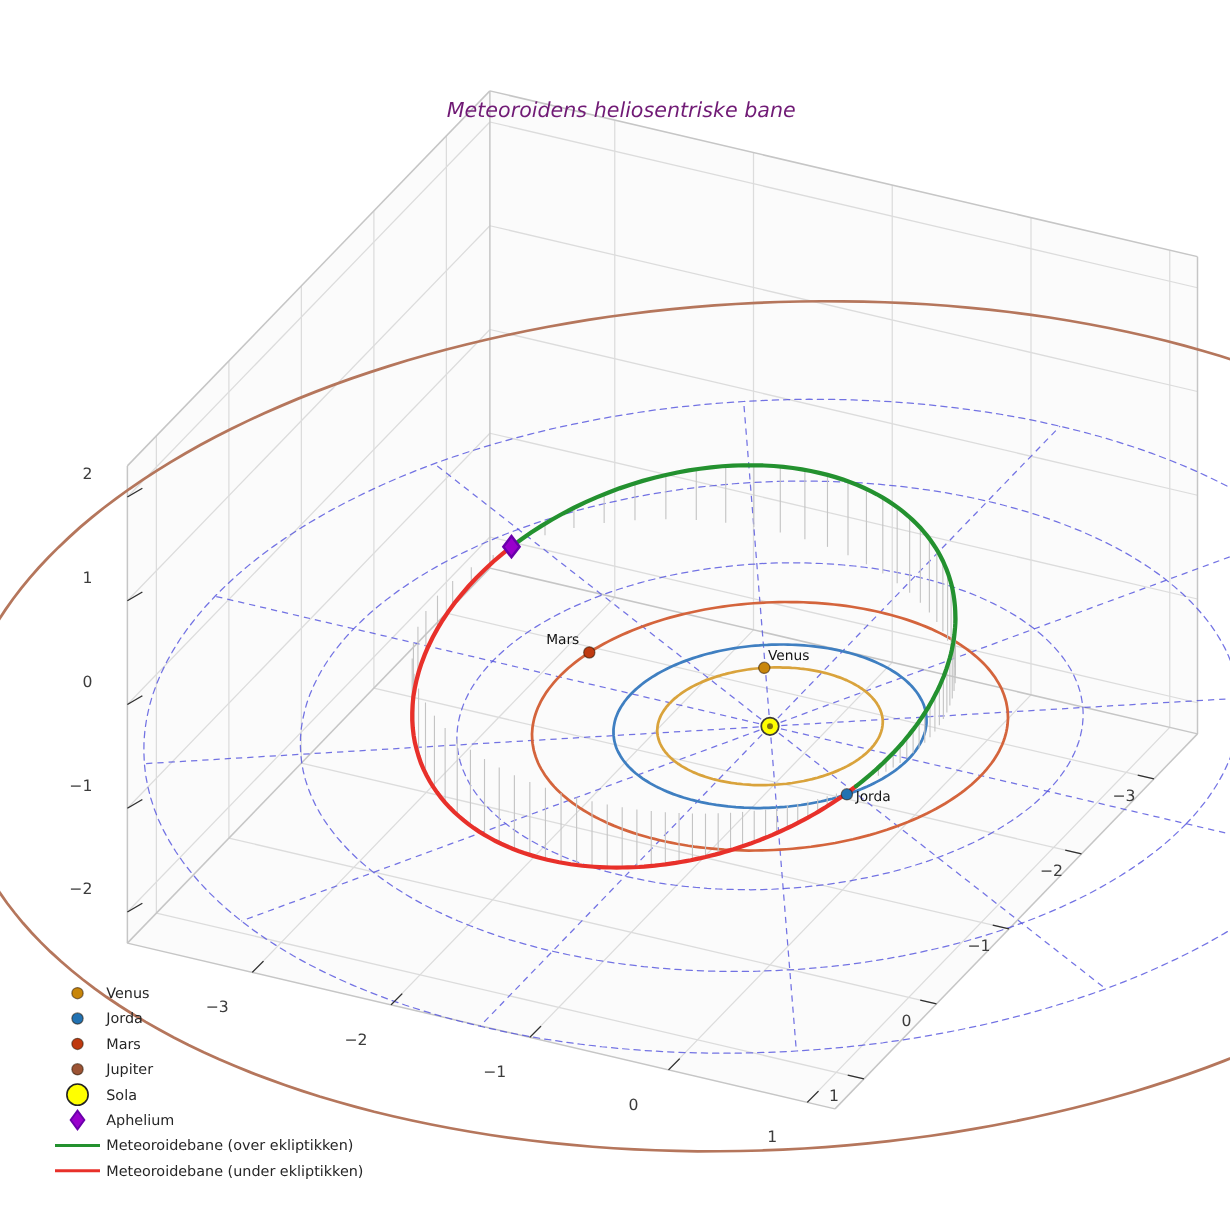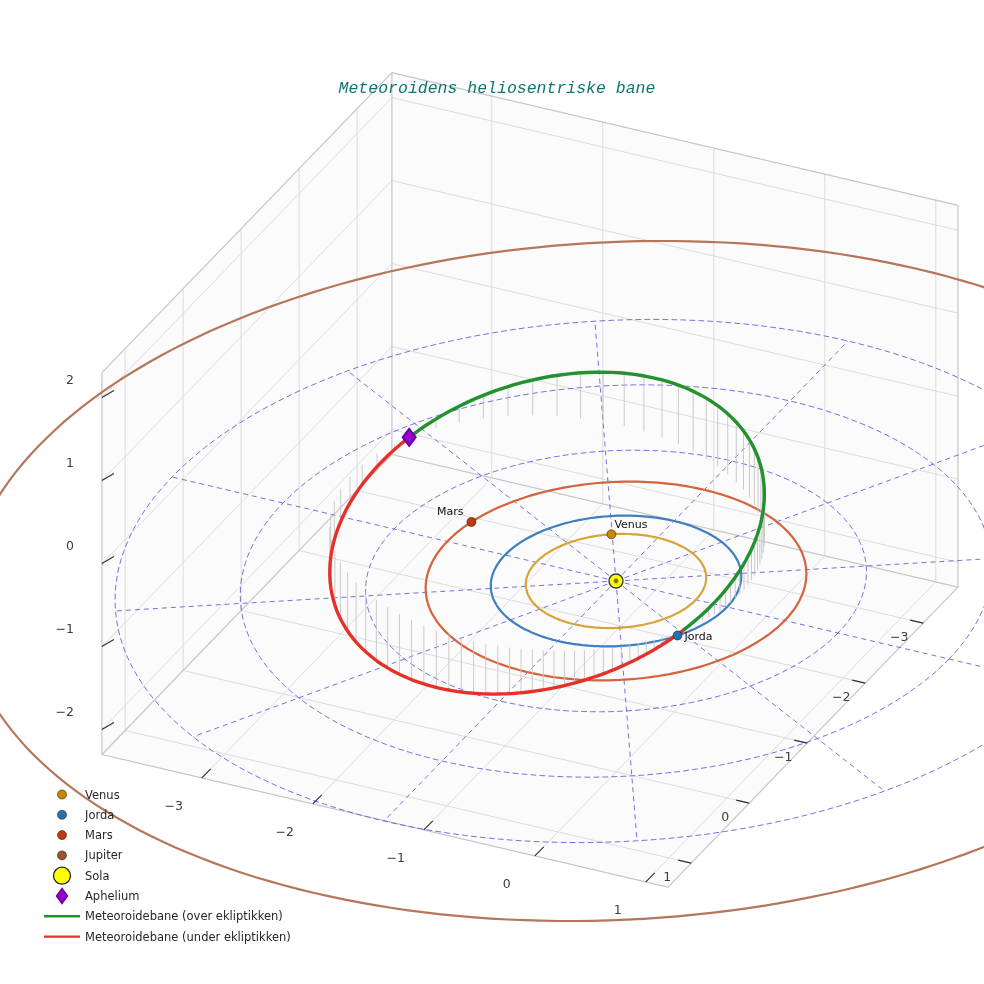--- a/index.html
+++ b/index.html
@@ -1,19 +1,19 @@
 <!DOCTYPE html>
 <html><head>
 <meta charset="utf-8">
 <style>
   html,body{margin:0;padding:0;background:#ffffff;}
   .figure{position:relative;width:984px;height:984px;background:#ffffff;overflow:hidden;
           font-family:"DejaVu Sans","Liberation Sans",sans-serif;}
   .chart-title{position:absolute;left:497px;top:88px;transform:translate(-50%,-50%);
-          font-size:16.5px;font-style:italic;color:#0f766e;white-space:nowrap;font-family:Liberation Mono, monospace;}
+          font-size:16.5px;font-style:italic;color:#701a75;white-space:nowrap;}
   svg{position:absolute;left:0;top:0;}
   text{font-family:"DejaVu Sans","Liberation Sans",sans-serif;}
 </style>
 </head>
 <body>
 
 <div class="figure">
   <svg id="plot" width="984" height="984" viewBox="0 0 984 984">
       <g>
         <polygon points="391.90000000000003,454.5 101.90000000000003,754.5 101.90000000000003,372.70000000000005 391.90000000000003,72.70000000000005" fill="#f6f6f6" fill-opacity="0.45" stroke="none"></polygon>

